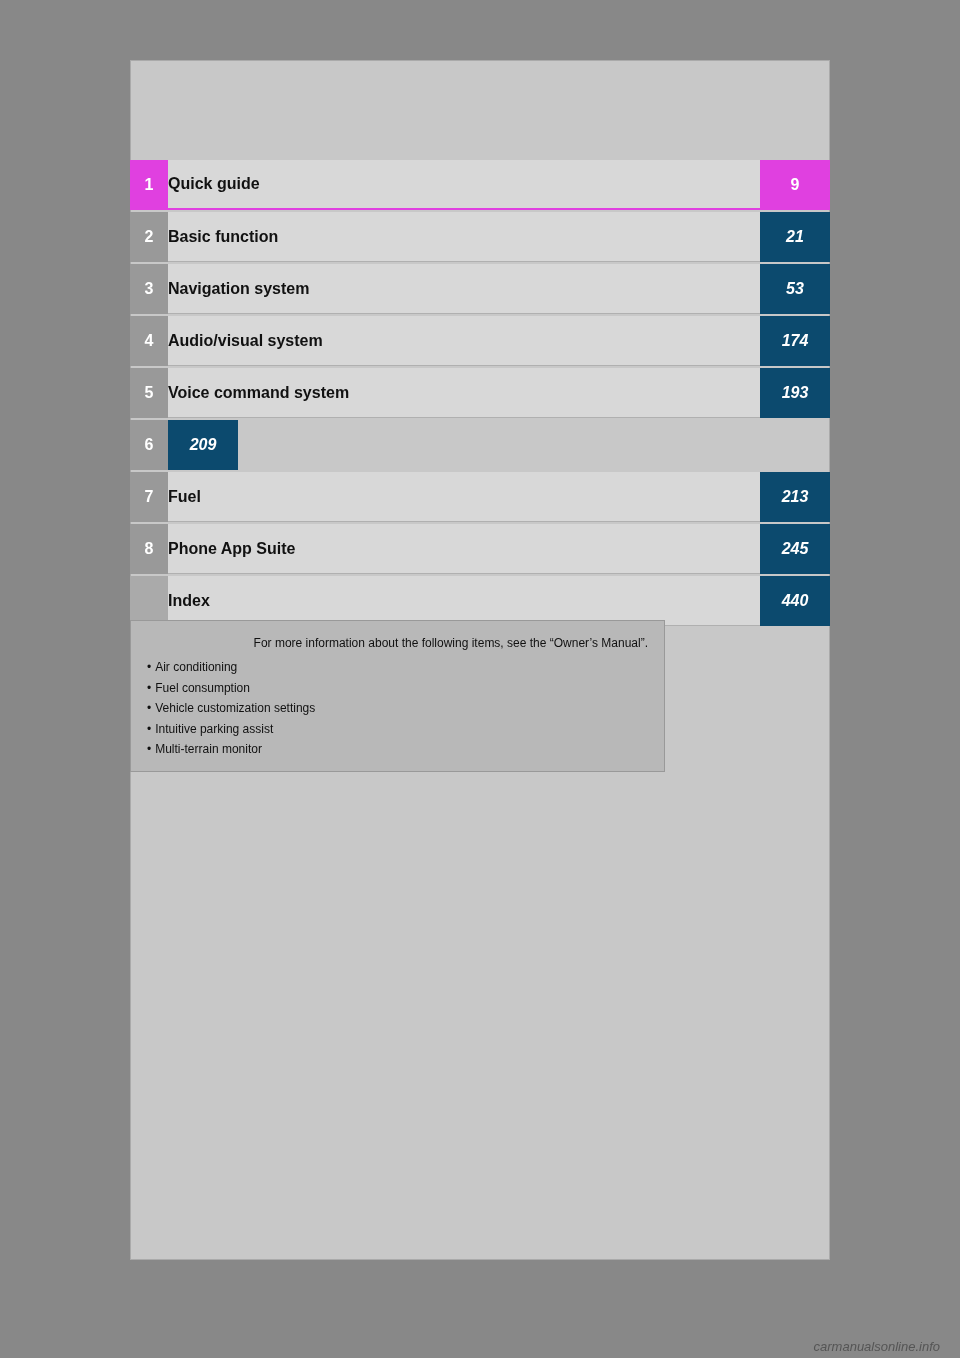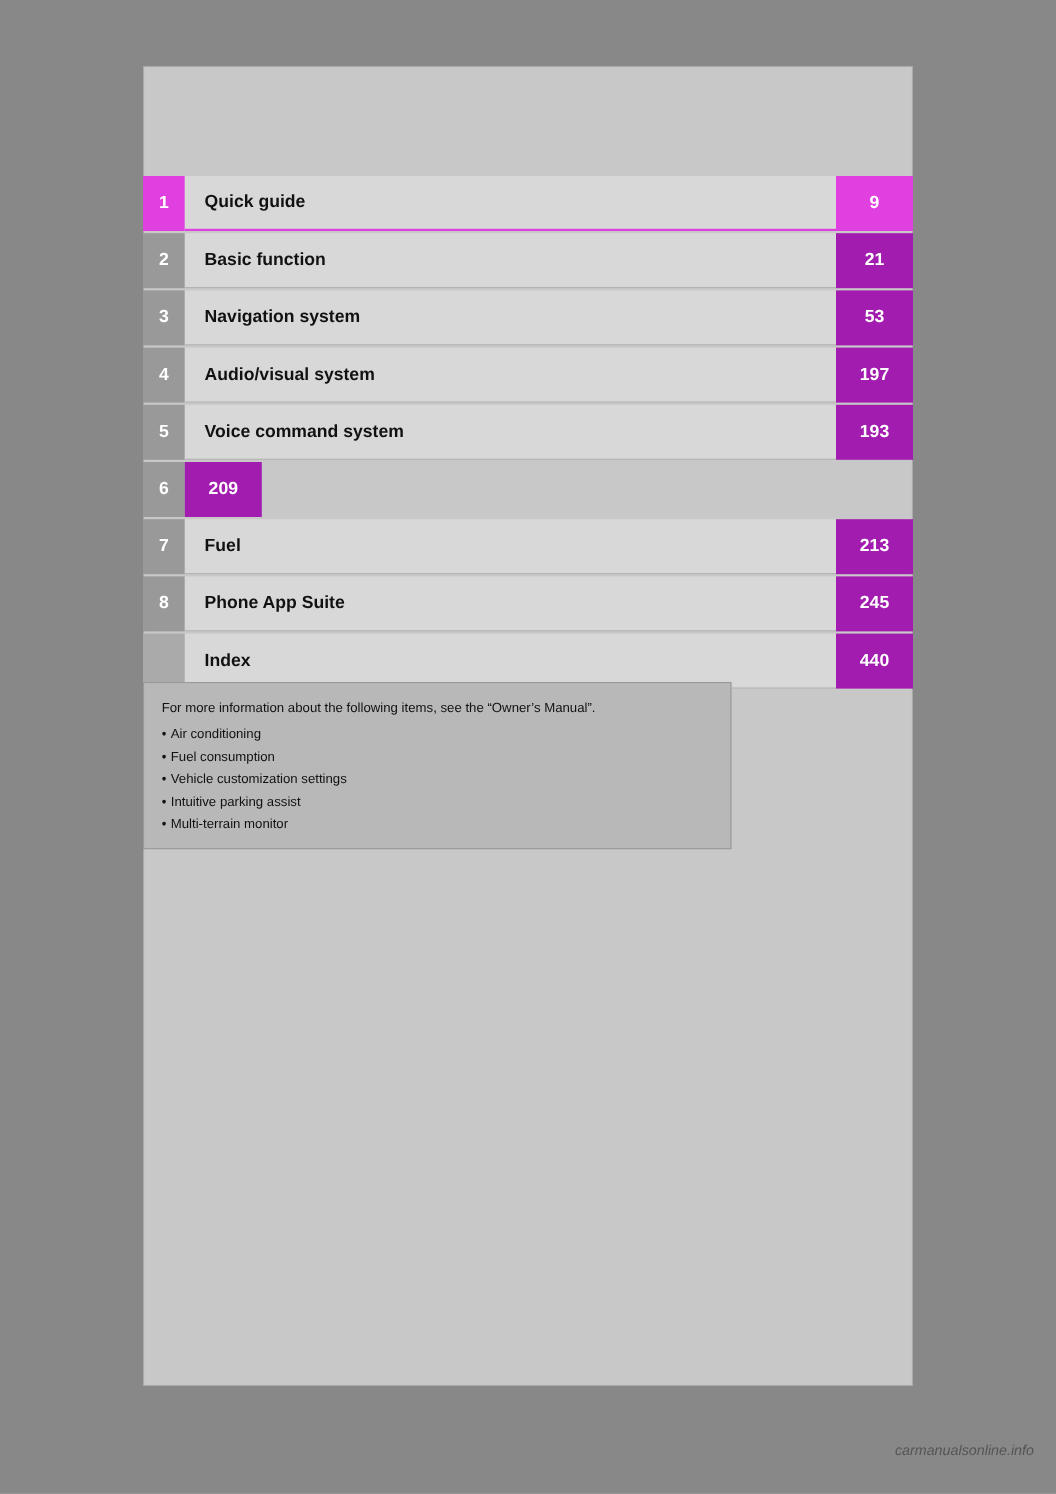--- a/index.html
+++ b/index.html
@@ -48,71 +48,72 @@
     }
     .toc-number.inactive {
       background-color: #999999;
     }
     .toc-title {
       flex: 1;
       height: 50px;
       background-color: #d8d8d8;
       display: flex;
       align-items: center;
-      padding-left: 18px;
       font-size: 16px;
       font-weight: bold;
       color: #111;
       border-bottom: 1px solid #b0b0b0;
     }
     .toc-page {
       width: 70px;
       height: 50px;
       display: flex;
       align-items: center;
       justify-content: center;
       font-size: 16px;
       font-weight: bold;
       color: white;
       flex-shrink: 0;
     }
     .toc-page.active {
       background-color: #e040e0;
     }
     .toc-page.inactive {
-      background-color: #a21caf;
+      background-color: #0c4a6e;
+      font-style: italic;
     }
     .toc-row.row-1 .toc-title {
       border-bottom: 2px solid #e040e0;
     }
     .info-box {
       position: absolute;
       top: 620px;
       left: 130px;
       width: 535px;
       background-color: #b8b8b8;
       border: 1px solid #999;
       padding: 12px 16px;
       font-size: 12px;
       color: #111;
       line-height: 1.7;
     }
     .info-box .info-title {
       margin-bottom: 4px;
+      text-align: right;
     }
     .info-box .info-item {
       display: flex;
       align-items: flex-start;
     }
     .info-box .bullet {
       margin-right: 4px;
     }
     .watermark {
       position: absolute;
-      bottom: 32px;
+      bottom: 4px;
       right: 20px;
       font-size: 13px;
       color: #555;
       font-style: italic;
     }
   </style>
 </head>
 <body>
 
 <div class="page-container"></div>
@@ -133,21 +134,21 @@
 
   <div class="toc-row">
     <div class="toc-number inactive">3</div>
     <div class="toc-title">Navigation system</div>
     <div class="toc-page inactive">53</div>
   </div>
 
   <div class="toc-row">
     <div class="toc-number inactive">4</div>
     <div class="toc-title">Audio/visual system</div>
-    <div class="toc-page inactive">197</div>
+    <div class="toc-page inactive">174</div>
   </div>
 
   <div class="toc-row">
     <div class="toc-number inactive">5</div>
     <div class="toc-title">Voice command system</div>
     <div class="toc-page inactive">193</div>
   </div>
 
   <div class="toc-row">
     <div class="toc-number inactive">6</div>

